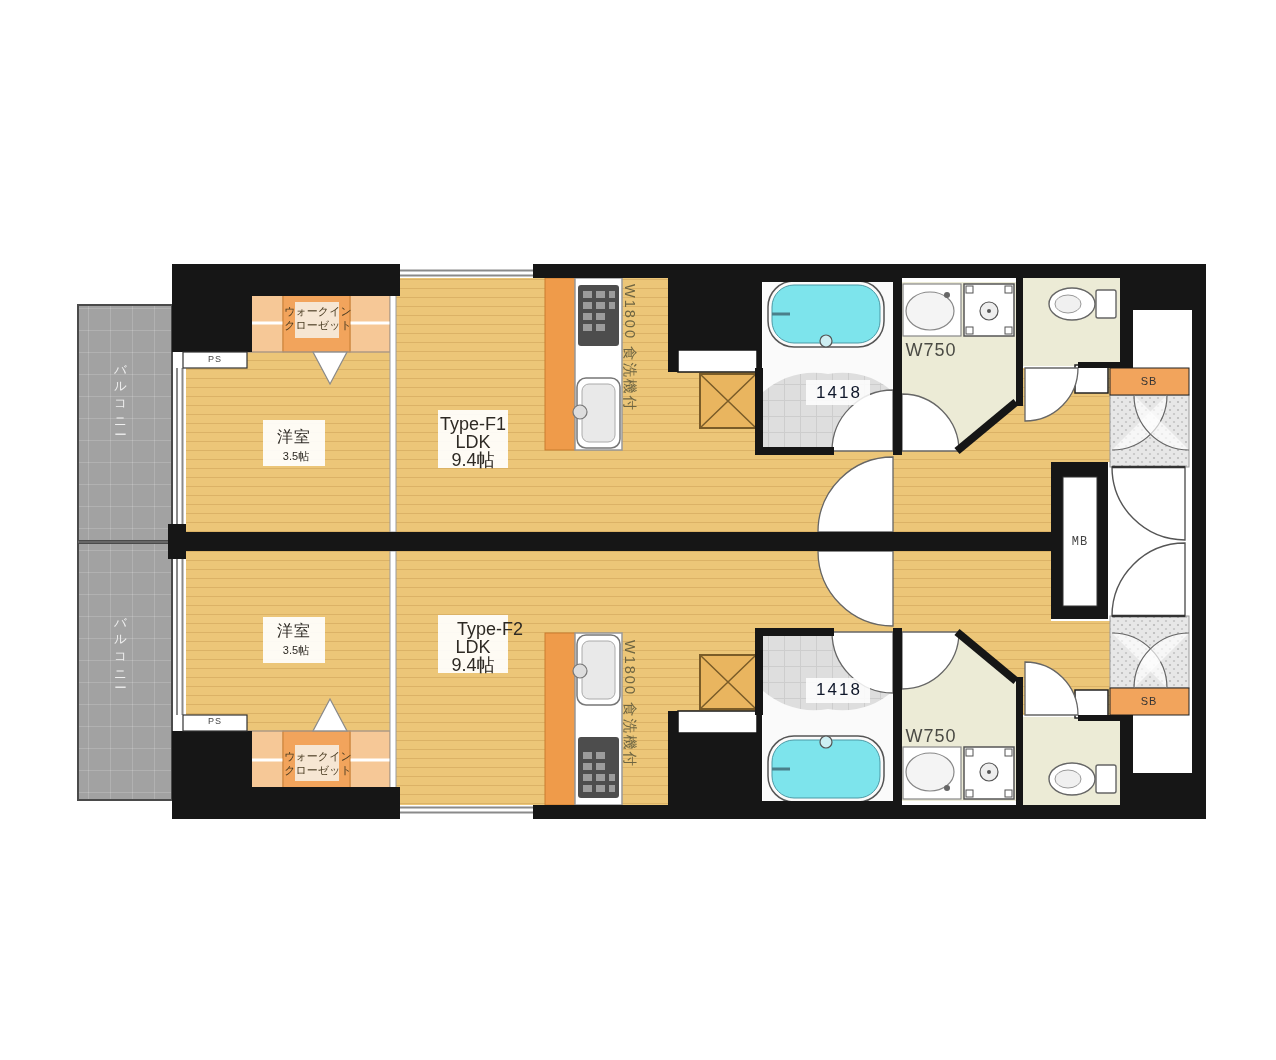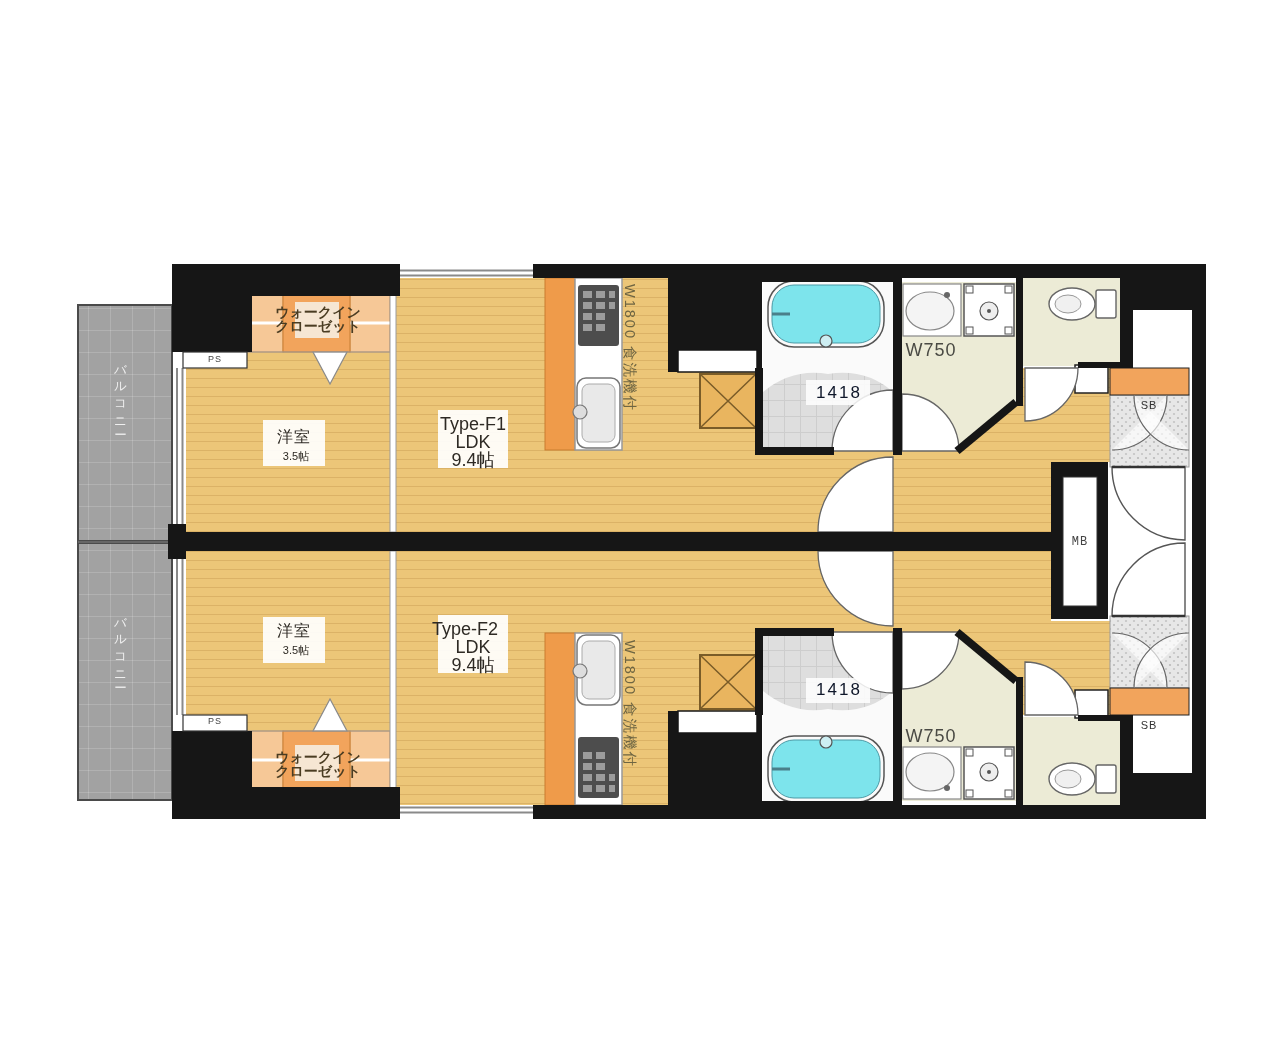--- a/index.html
+++ b/index.html
@@ -6,24 +6,24 @@
   #stage{position:relative;width:1276px;height:1060px;background:#ffffff;overflow:hidden;
          font-family:"Liberation Sans","DejaVu Sans",sans-serif;}
   #planSvg{position:absolute;left:0;top:0;width:1276px;height:1060px;}
   .lbl{position:absolute;transform:translate(-50%,-50%);line-height:1.05;white-space:nowrap;
        text-align:center;color:#2e2a24;}
   .lbl-room{font-size:16px;letter-spacing:1px;}
   .lbl-size{font-size:11px;}
   .lbl-type{font-size:18px;}
   .lbl-bath{font-size:17px;color:#0f172a;letter-spacing:2px;}
   .lbl-w750{font-size:18px;color:#4a4a44;letter-spacing:1px;}
-  .lbl-sb{font-size:11px;color:#333;letter-spacing:1px;margin-top:24px;}
+  .lbl-sb{font-size:11px;color:#333;letter-spacing:1px;}
   .lbl-ps{font-size:9px;color:#444;letter-spacing:1px;}
   .lbl-mb{font-size:12px;color:#444;letter-spacing:1px;font-family:Liberation Mono, monospace;}
-  .lbl-wic{font-size:14px;color:#4a3c22;font-weight:bold;}
+  .lbl-wic{font-size:11px;color:#4a3c22;}
   .vert-kitchen{position:absolute;writing-mode:vertical-rl;text-orientation:sideways;
        font-size:14.5px;color:#6e6542;letter-spacing:2px;white-space:nowrap;line-height:1;}
   .vert-balcony{position:absolute;writing-mode:vertical-rl;text-orientation:upright;
        font-size:12.5px;color:#efefef;letter-spacing:4px;white-space:nowrap;line-height:1;}
 </style>
 </head>
 <body>
 
 <div id="stage">
 
@@ -180,21 +180,21 @@
 <div class="lbl lbl-bath" style="left:839px;top:393px">1418</div>
 <div class="lbl lbl-w750" style="left:931px;top:350px">W750</div>
 <div class="lbl lbl-sb" style="left:1149px;top:382px">SB</div>
 <div class="lbl lbl-ps" style="left:215px;top:360px">PS</div>
 <div class="lbl lbl-wic" style="left:318px;top:312px">ウォークイン</div>
 <div class="lbl lbl-wic" style="left:318px;top:326px">クローゼット</div>
 <div class="vert-balcony" style="left:114px;top:355px">バルコニー</div>
 
 <div class="lbl lbl-room" style="left:294px;top:631px">洋室</div>
 <div class="lbl lbl-size" style="left:296px;top:651px">3.5帖</div>
-<div class="lbl lbl-type" style="left:465px;top:629px">Type-F2</div>
+<div class="lbl lbl-type" style="left:490px;top:629px">Type-F2</div>
 <div class="lbl lbl-type" style="left:473px;top:647px">LDK</div>
 <div class="lbl lbl-type" style="left:473px;top:665px">9.4帖</div>
 <div class="vert-kitchen" style="left:622px;top:640px">W1800 食洗機付</div>
 <div class="lbl lbl-bath" style="left:839px;top:690px">1418</div>
 <div class="lbl lbl-w750" style="left:931px;top:736px">W750</div>
 <div class="lbl lbl-sb" style="left:1149px;top:702px">SB</div>
 <div class="lbl lbl-ps" style="left:215px;top:722px">PS</div>
 <div class="lbl lbl-wic" style="left:318px;top:757px">ウォークイン</div>
 <div class="lbl lbl-wic" style="left:318px;top:771px">クローゼット</div>
 <div class="vert-balcony" style="left:114px;top:608px">バルコニー</div>

